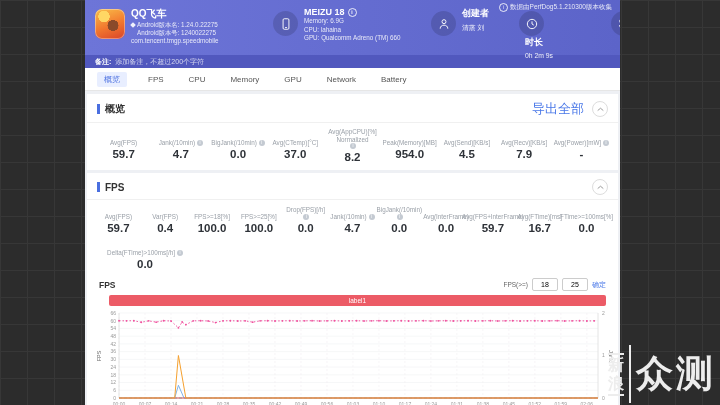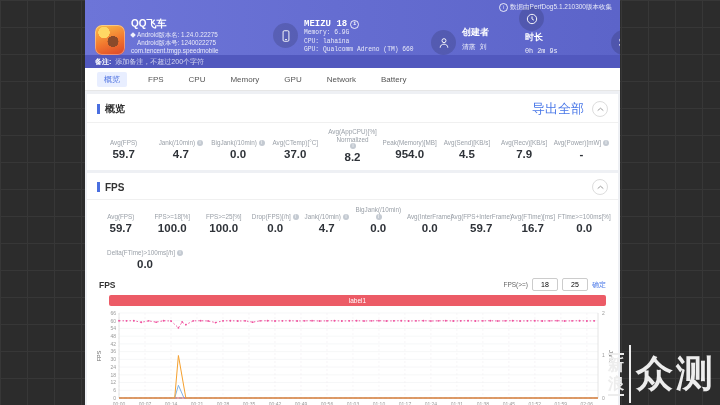--- a/index.html
+++ b/index.html
@@ -6,35 +6,35 @@
   body{width:720px;height:405px;position:relative;overflow:hidden;
        font-family:"Liberation Sans",sans-serif;
        background-color:#2c2c2c;
        background-image:linear-gradient(#373737 1px,transparent 1px),
                         linear-gradient(90deg,#373737 1px,transparent 1px);
        background-size:27px 27px;}
   .window{position:absolute;left:85px;top:0;width:535px;height:405px;background:#eef0f4;overflow:hidden;}
 
   
   .hdr{position:relative;height:55px;background:linear-gradient(90deg,#6d75d8,#5c64c9);color:#fff;
-       display:flex;align-items:flex-end;padding:7px 8px 0 10px;box-sizing:border-box;}
+       display:flex;align-items:flex-start;padding:7px 8px 0 10px;box-sizing:border-box;}
   .collector{position:absolute;top:3px;right:8px;font-size:6.5px;color:rgba(255,255,255,.85);display:flex;align-items:center;gap:2px;}
   .app-icon{width:30px;height:30px;border-radius:7px;flex:none;margin-top:2px;
        background:radial-gradient(circle at 30% 25%,#ffd764 0 18%,transparent 19%),
                   radial-gradient(circle at 60% 55%,#8a4a2a 0 22%,transparent 23%),
                   linear-gradient(160deg,#f9c04a 0%,#f2772e 55%,#d8432a 100%);
        box-shadow:0 0 0 1px rgba(255,255,255,.35) inset;}
   .app-block{margin-left:6px;width:128px;flex:none;}
   .app-name{font-size:10px;font-weight:bold;}
   .app-line{font-size:6.3px;color:rgba(255,255,255,.85);line-height:8px;display:flex;align-items:center;gap:2px;}
   .diamond{width:4px;height:4px;background:rgba(255,255,255,.9);transform:rotate(45deg);flex:none;display:inline-block;}
   .hsec{display:flex;align-items:flex-start;flex:none;}
   .circ{width:25px;height:25px;border-radius:50%;background:rgba(0,0,0,.14);display:flex;align-items:center;justify-content:center;flex:none;margin-top:4px;}
   .circ svg{width:14px;height:14px;}
-  .hcol{margin-left:6px;font-family:Liberation Mono, monospace;}
+  .hcol{margin-left:6px;}
   .htitle{font-size:9px;font-weight:bold;display:flex;align-items:center;gap:3px;}
   .hline{font-size:6.3px;color:rgba(255,255,255,.85);line-height:8.6px;}
   .hval{font-size:6.8px;color:rgba(255,255,255,.9);margin-top:3px;}
   .i-ring{width:7px;height:7px;border:1px solid rgba(255,255,255,.85);border-radius:50%;font-size:5px;line-height:7px;text-align:center;font-style:normal;display:inline-block;}
   .dev{margin-left:14px;width:152px;}
   .cre{margin-left:6px;width:88px;}
   .dur{margin-left:0;width:92px;flex-direction:column;}
   .upl{margin-left:0;}
 
   
@@ -288,20 +288,26 @@
     </div>
     <div class="stats-row">
 
         <div class="stat">
           <div class="stat-label">
             <span>Avg(FPS)</span>
           </div>
           <div class="stat-value">59.7</div>
         </div>
 
+        <div class="stat">
+          <div class="stat-label">
+            <span>Var(FPS)</span>
+          </div>
+          <div class="stat-value">0.4</div>
+        </div>
 
         <div class="stat">
           <div class="stat-label">
             <span>FPS&gt;=18[%]</span>
           </div>
           <div class="stat-value">100.0</div>
         </div>
 
         <div class="stat">
           <div class="stat-label">

